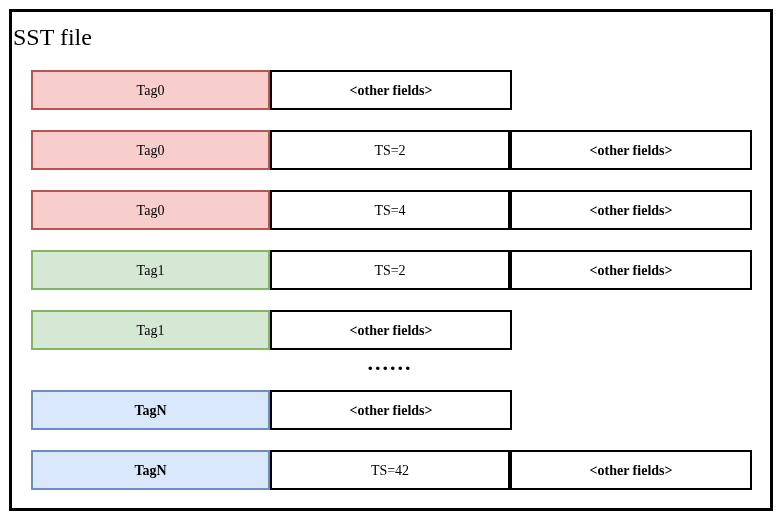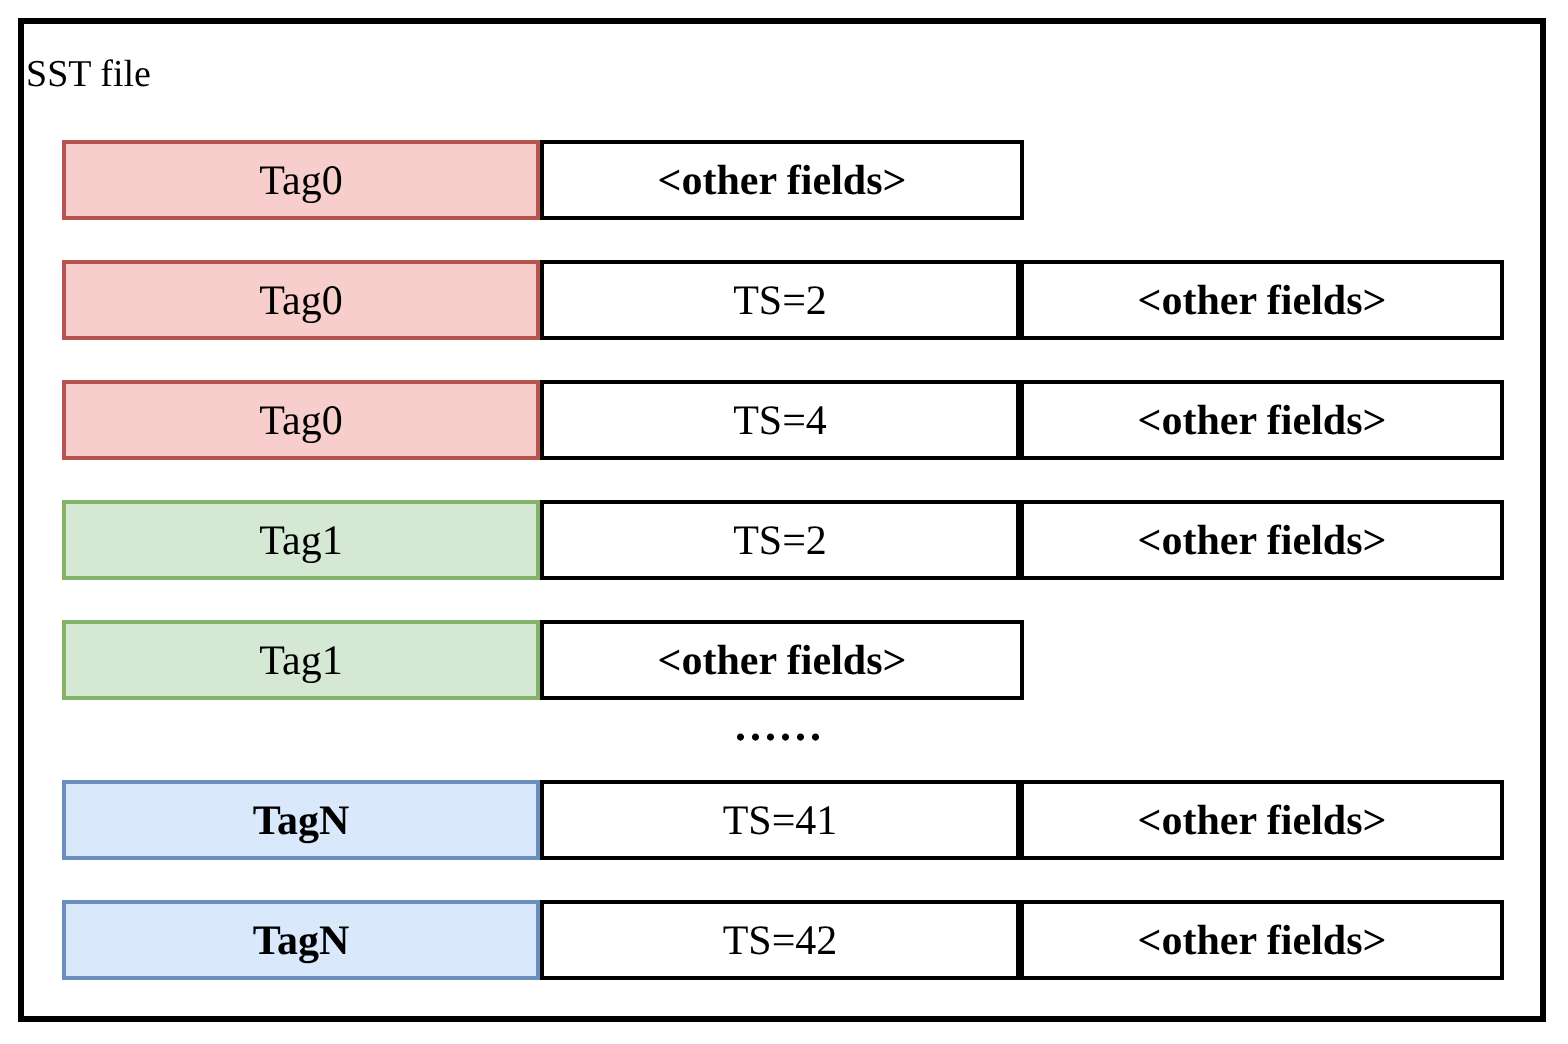--- a/index.html
+++ b/index.html
@@ -23,42 +23,42 @@
     width: 764px;
     height: 502px;
     border: 3px solid #000000;
     box-sizing: border-box;
     background: #ffffff;
   }
   .title {
     position: absolute;
     left: 13px;
     top: 25px;
-    font-size: 19px;
+    font-size: 24px;
     line-height: 25px;
     white-space: nowrap;
   }
   .rows {
     position: absolute;
     left: 31px;
     top: 70px;
     width: 721px;
   }
   .row {
     display: flex;
     height: 40px;
     margin-bottom: 20px;
   }
   .cell {
     box-sizing: border-box;
     height: 40px;
     display: flex;
     align-items: center;
     justify-content: center;
-    font-size: 21px;
+    font-size: 14px;
     line-height: 21px;
     white-space: nowrap;
   }
   .cell.tag {
     width: 239px;
     border: 2px solid #000000;
     background: #ffffff;
   }
   .cell.ts {
     width: 240px;
@@ -125,21 +125,20 @@
     <div class="cell tag">Tag1</div>
     <div class="cell other">&lt;other fields&gt;</div>
   </div>
 
   <div class="ellipsis-row">
     <div class="ellipsis-text">......</div>
   </div>
 
   <div class="row blue">
     <div class="cell tag">TagN</div>
-    <div class="cell ts">TS=41</div>
     <div class="cell other">&lt;other fields&gt;</div>
   </div>
 
   <div class="row blue">
     <div class="cell tag">TagN</div>
     <div class="cell ts">TS=42</div>
     <div class="cell other">&lt;other fields&gt;</div>
   </div>
 </div>
 </div>

